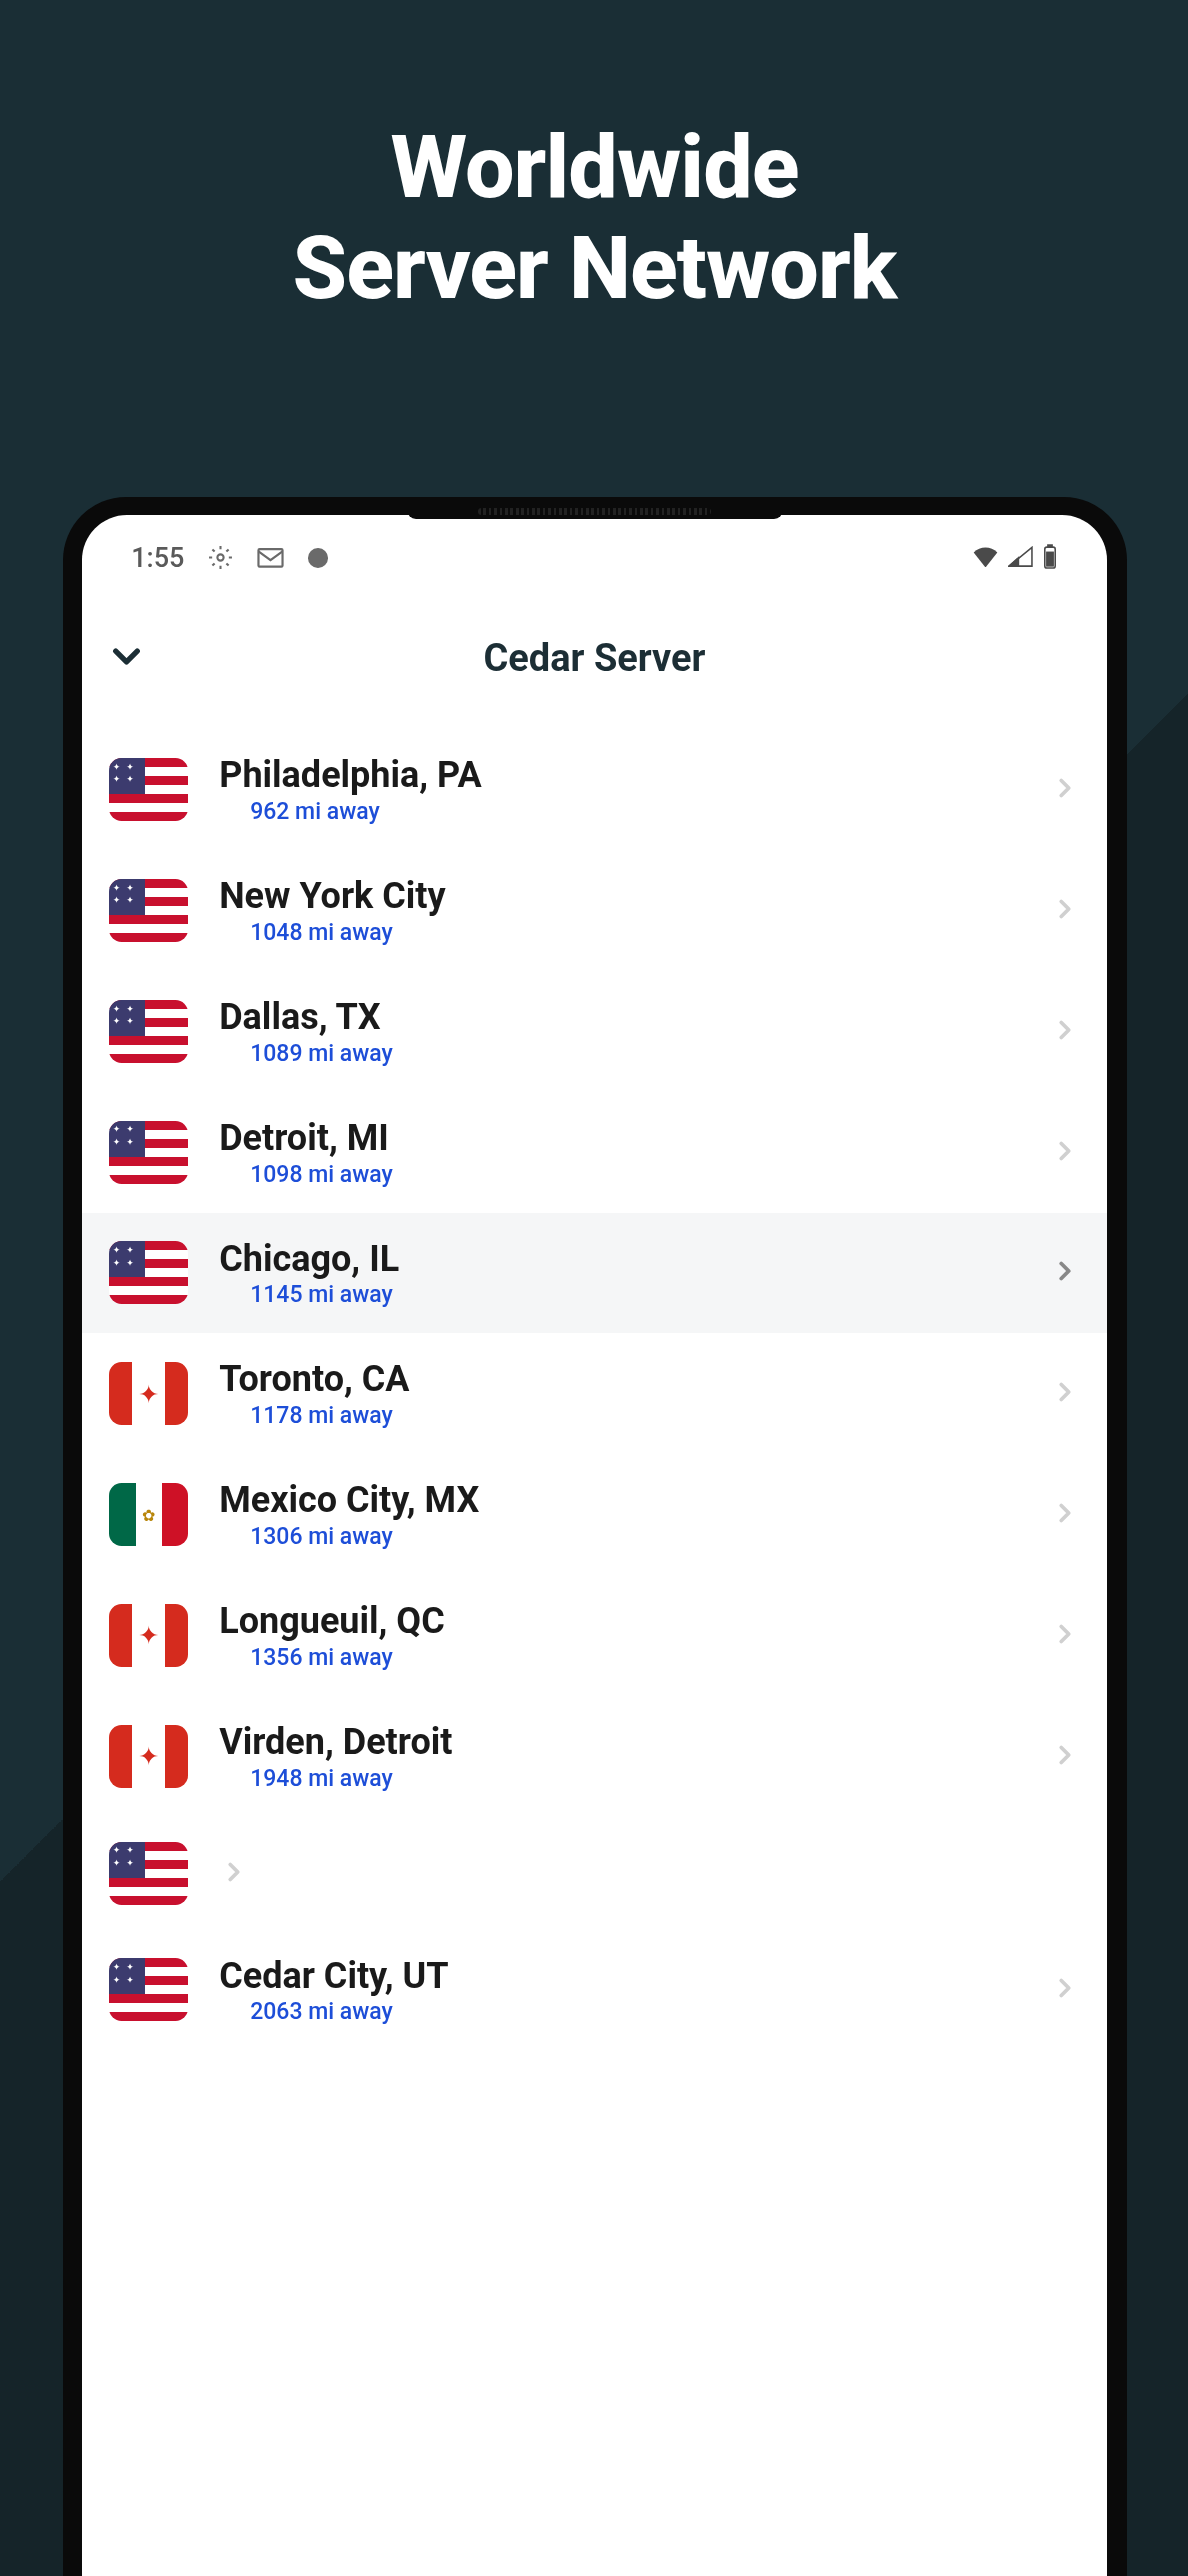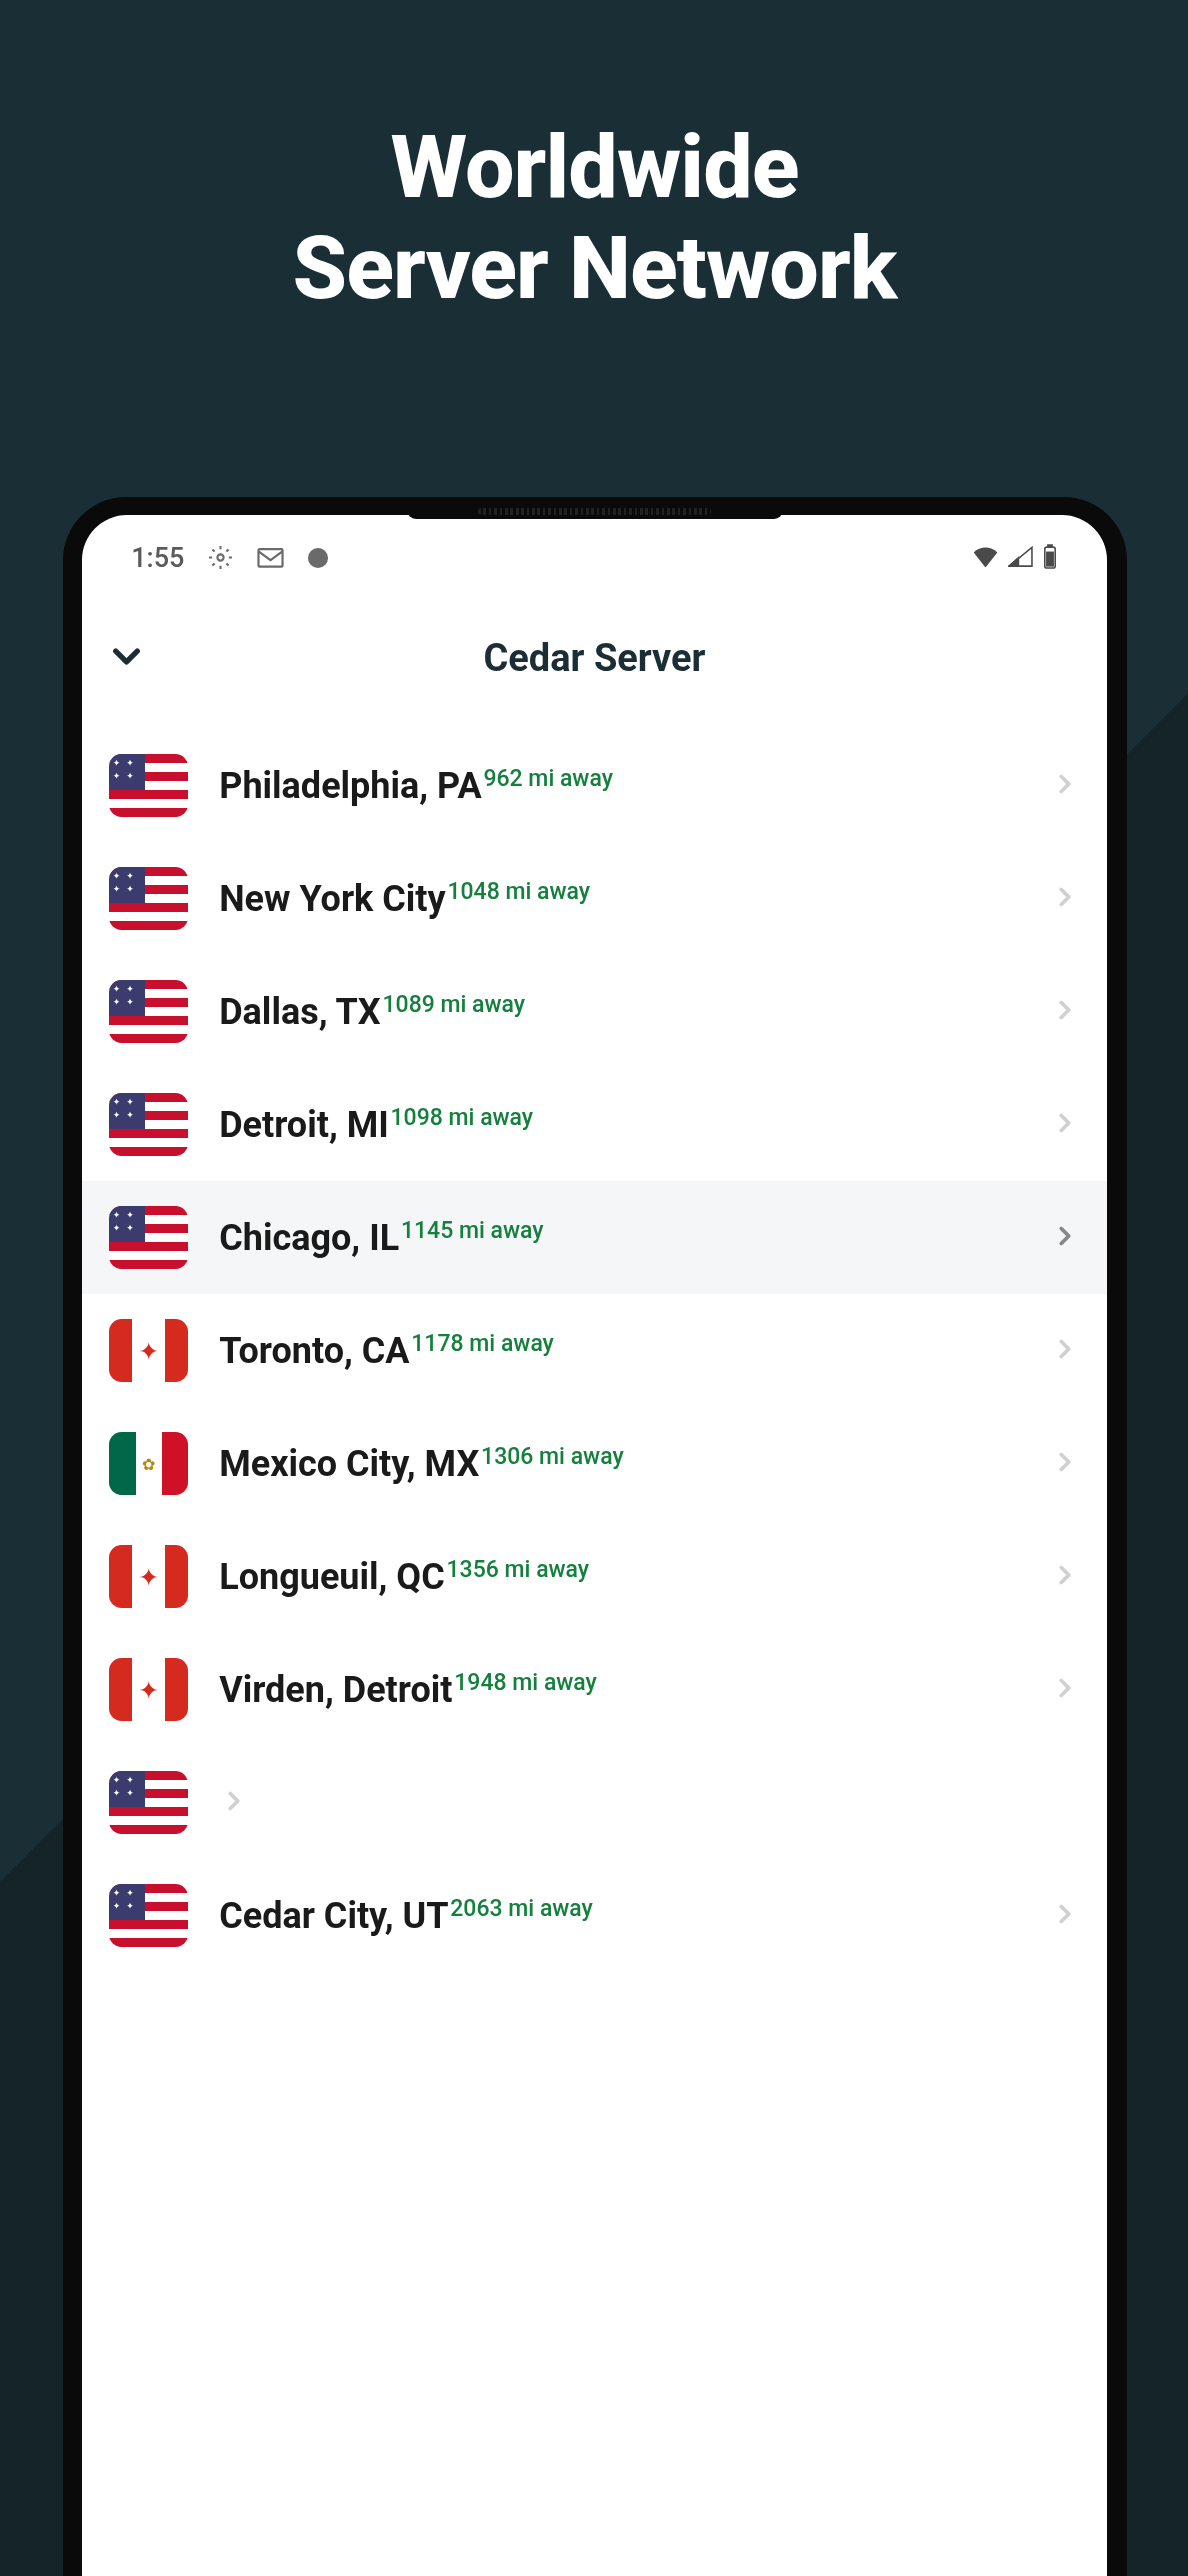--- a/index.html
+++ b/index.html
@@ -191,32 +191,33 @@
     position: absolute;
     top: 50%;
     left: 50%;
     transform: translate(-50%, -50%);
     color: #b8860b;
     font-size: 16px;
   }
   .server-info {
     flex: 1;
     display: flex;
-    flex-direction: row;
+    flex-direction: column;
     gap: 1.8px;
   }
   .server-name {
     font-size: 36px;
     font-weight: 700;
     color: #1a1a1a;
   }
   .server-distance {
     font-size: 23px;
-    color: #15803d;
+    color: #1d4ed8;
     font-weight: 500;
+    margin-left: 31px;
   }
   .chevron-right {
     color: #d0d0d0;
     flex-shrink: 0;
   }
   .server-item.selected .chevron-right {
     color: #888888;
   }
 </style>
 </head>

